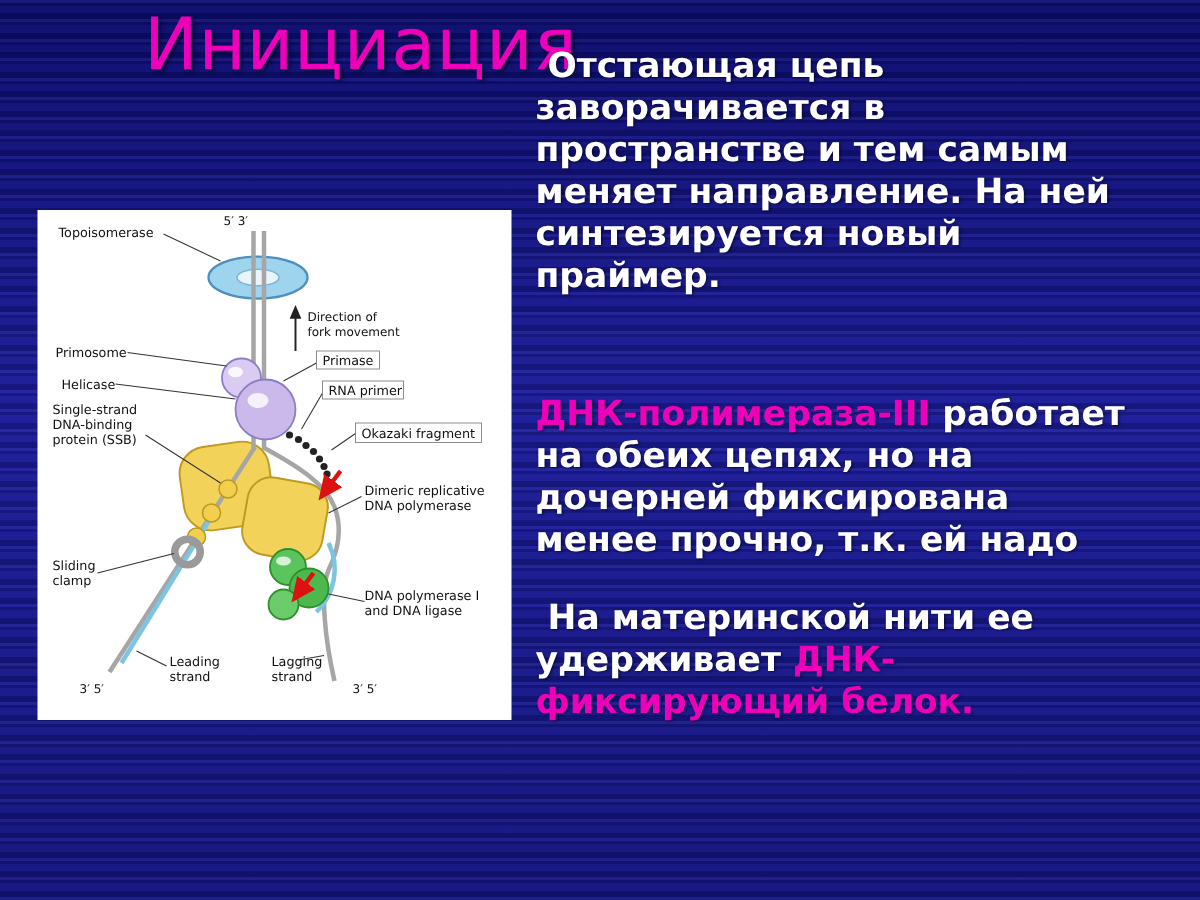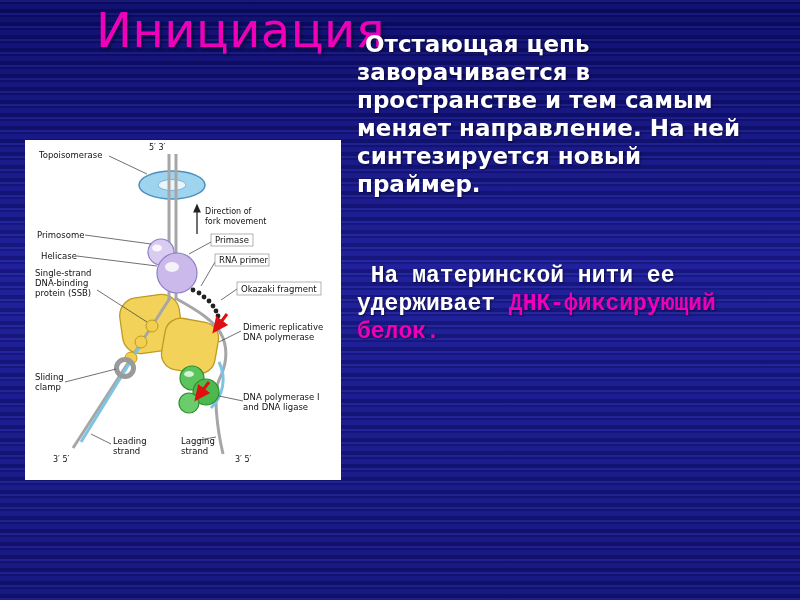--- a/index.html
+++ b/index.html
@@ -27,21 +27,21 @@
     background:#ffffff;
   }
   .textblock{
     position:absolute;left:357px;top:30px;width:404px;
     font-weight:bold;font-size:23px;line-height:28px;color:#ffffff;
     text-shadow:1px 1px 2px rgba(0,0,0,0.5);
   }
   .textblock p{margin:0;white-space:pre-wrap;}
   p.p1{margin-bottom:64px;}
   p.p3{margin-top:12px;}
-  p.p4{margin-top:12px;font-family:Liberation Mono, monospace;}
+  p.p4{margin-top:24px;}
   .accent{color:#ee00bb;}
   .dlabel{font-family:"DejaVu Sans",sans-serif;font-size:8.5px;fill:#111;}
   .dsmall{font-family:"DejaVu Sans",sans-serif;font-size:8px;fill:#111;}
   .leader{stroke:#333;stroke-width:0.7;fill:none;}
   .lbox{fill:#ffffff;stroke:#808080;stroke-width:0.6;}
 </style>
 </head>
 <body>
 
 <div class="slide">
@@ -168,16 +168,17 @@
       <text class="dsmall" x="28" y="322">3′ 5′</text>
 
       <text class="dlabel" x="156" y="304">Lagging</text>
       <text class="dlabel" x="156" y="314">strand</text>
       <text class="dsmall" x="210" y="322">3′ 5′</text>
     </svg>
   </div>
 
   <div class="textblock">
     <p class="p1"> Отстающая цепь заворачивается в пространстве и тем самым меняет направление. На ней синтезируется новый праймер.</p>
+    <p class="p2"><span class="accent">ДНК-полимераза-III</span><span> работает на обеих цепях, но на дочерней фиксирована менее прочно, т.к. ей надо</span></p>
     <p class="p4"><span> На материнской нити ее удерживает </span><span class="accent">ДНК-фиксирующий белок.</span></p>
   </div>
 
 </div>
 
 </body></html>

